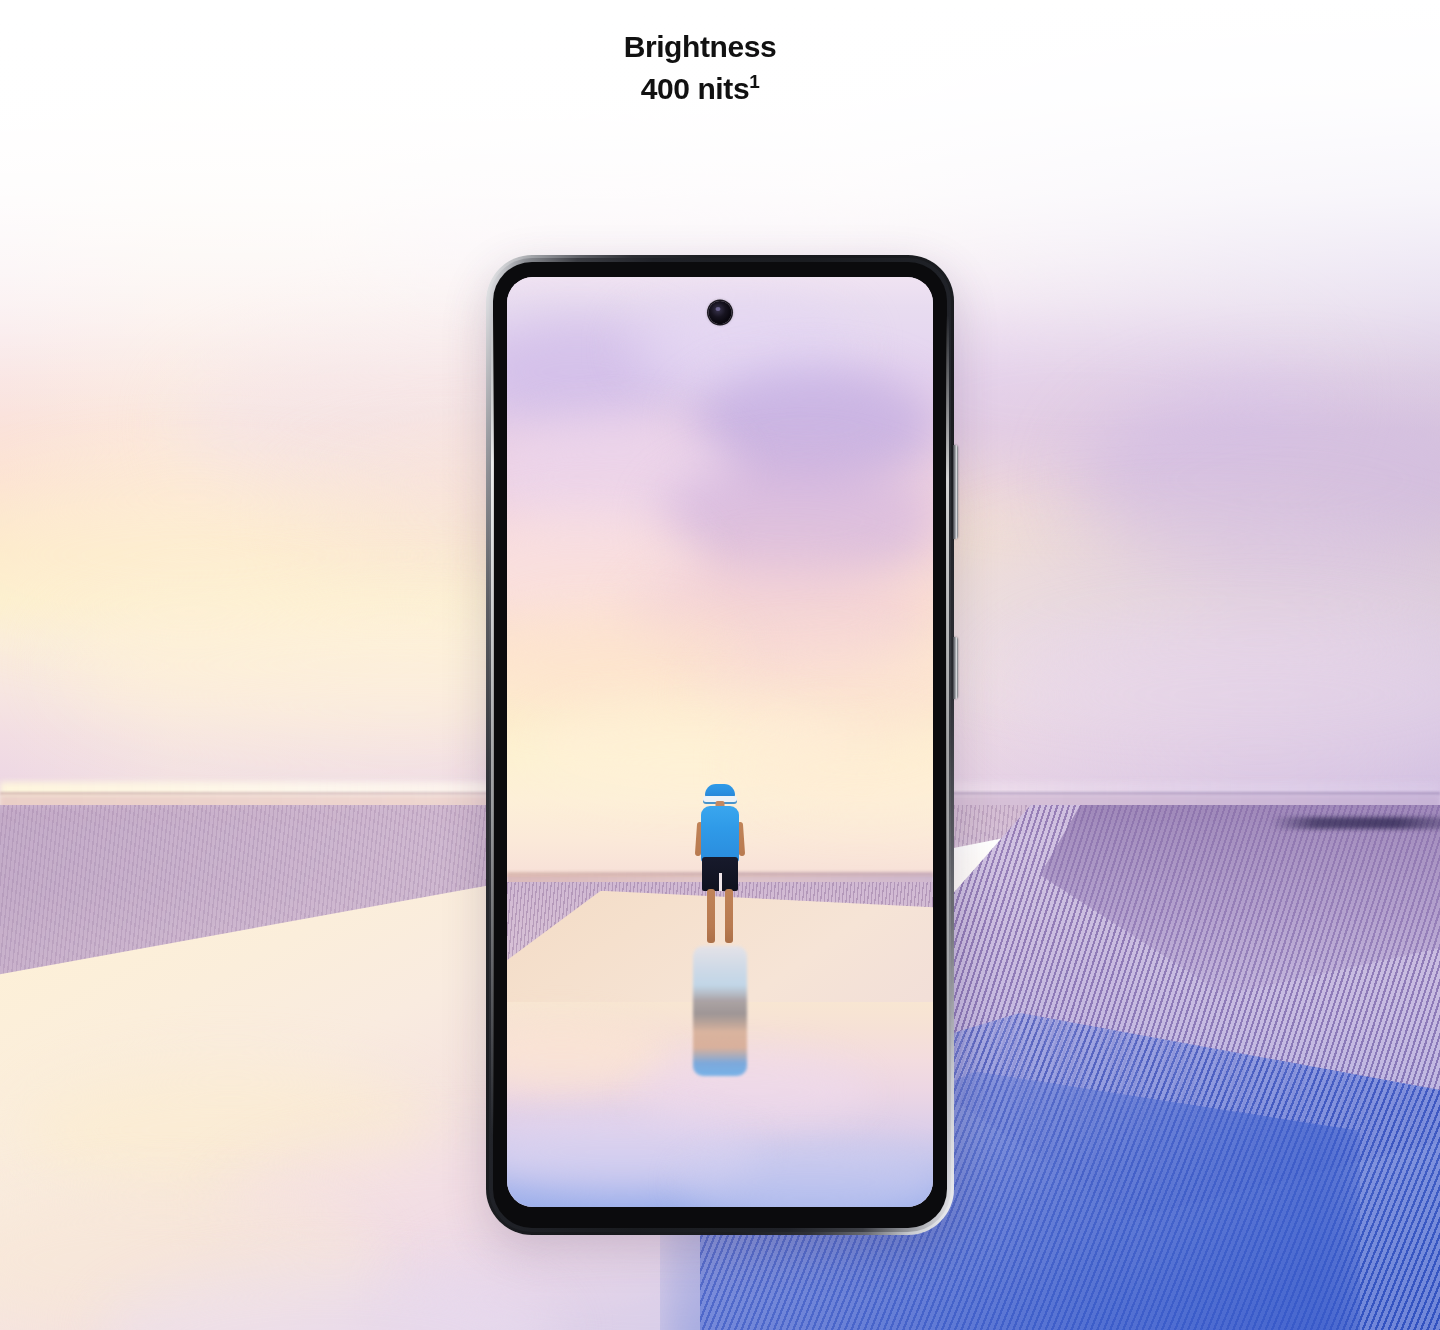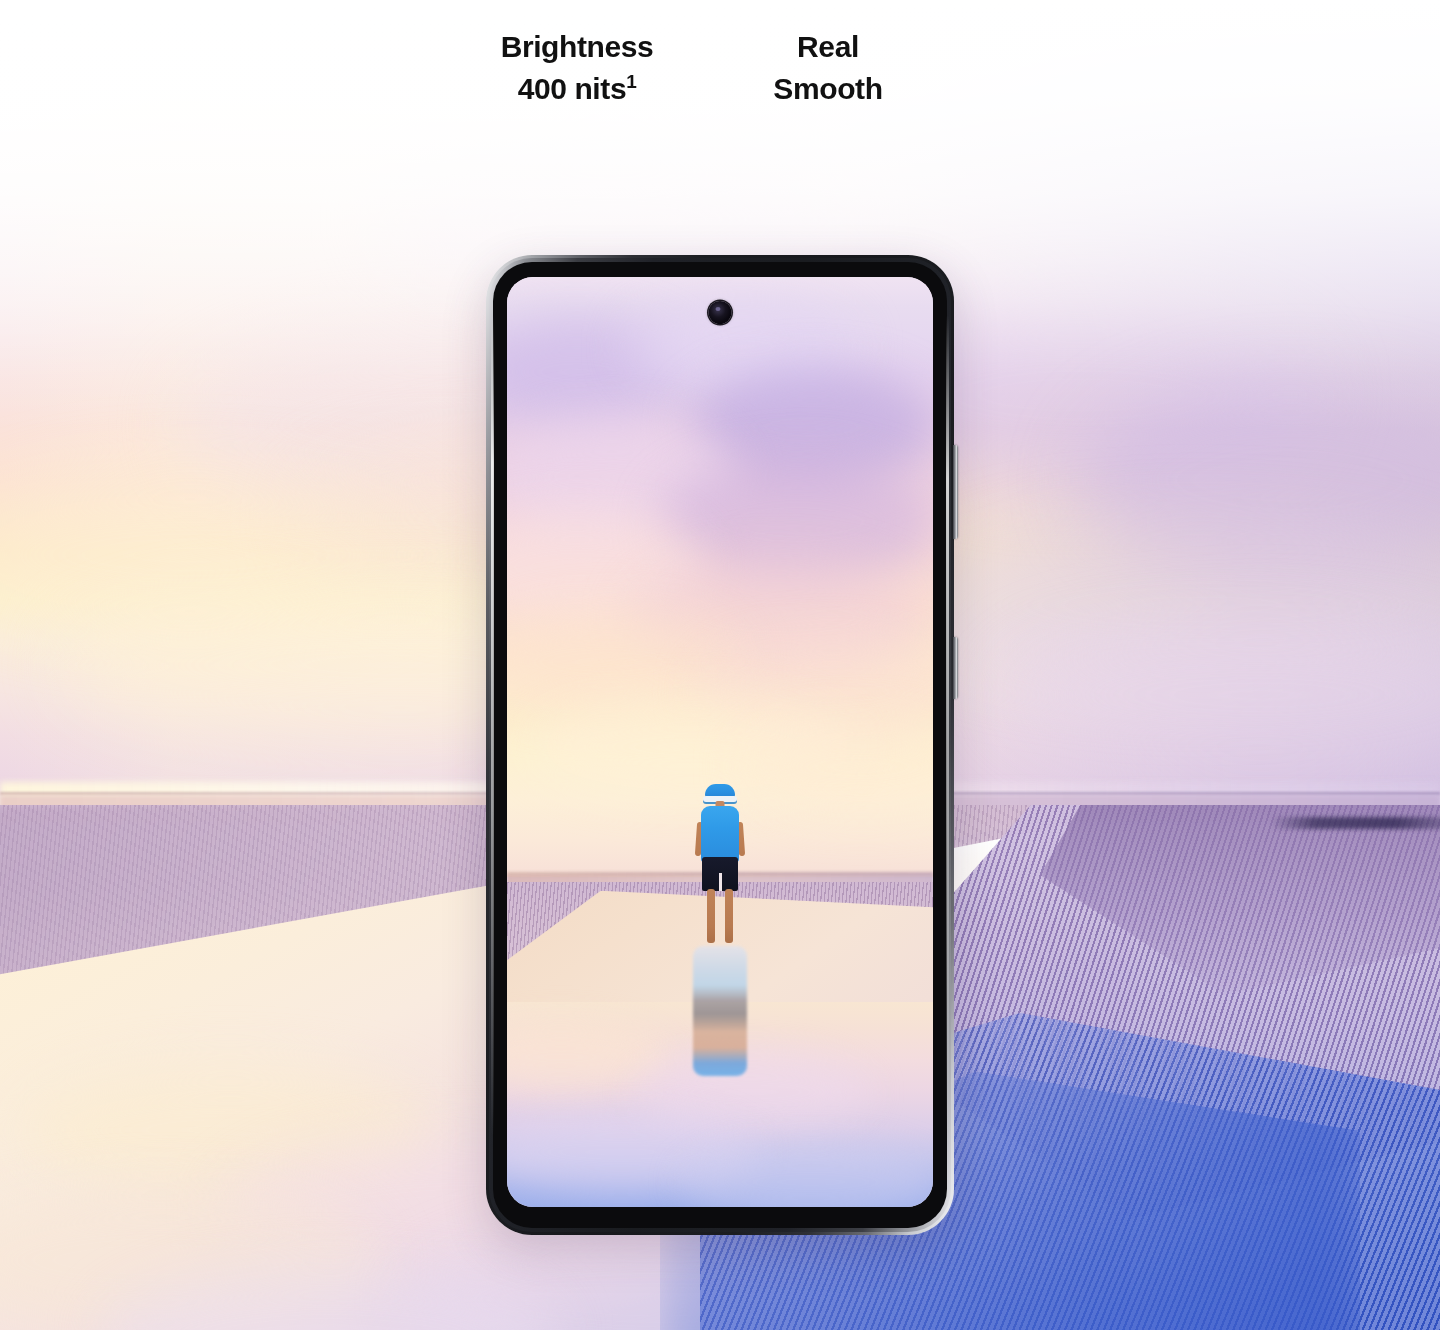--- a/index.html
+++ b/index.html
@@ -641,23 +641,20 @@
     </div>
   </div>
 
   <div id="feature-row">
 
     <div class="feature" id="feature-brightness">
       <div class="feature-text"><span>Brightness</span><br><span>400 nits</span><span class="sup">1</span></div>
     </div>
 
 
-    <div class="feature" id="feature-real">
-      <div class="feature-text"><span>Real</span><br><span>Smooth</span></div>
-    </div>
   </div>
 
   <div id="phone">
     <div class="phone-frame"></div>
     <div class="phone-rim"></div>
     <div class="phone-bezel"></div>
 
     <div class="btn-side" id="volume-button"></div>
     <div class="btn-side" id="power-button"></div>
 

